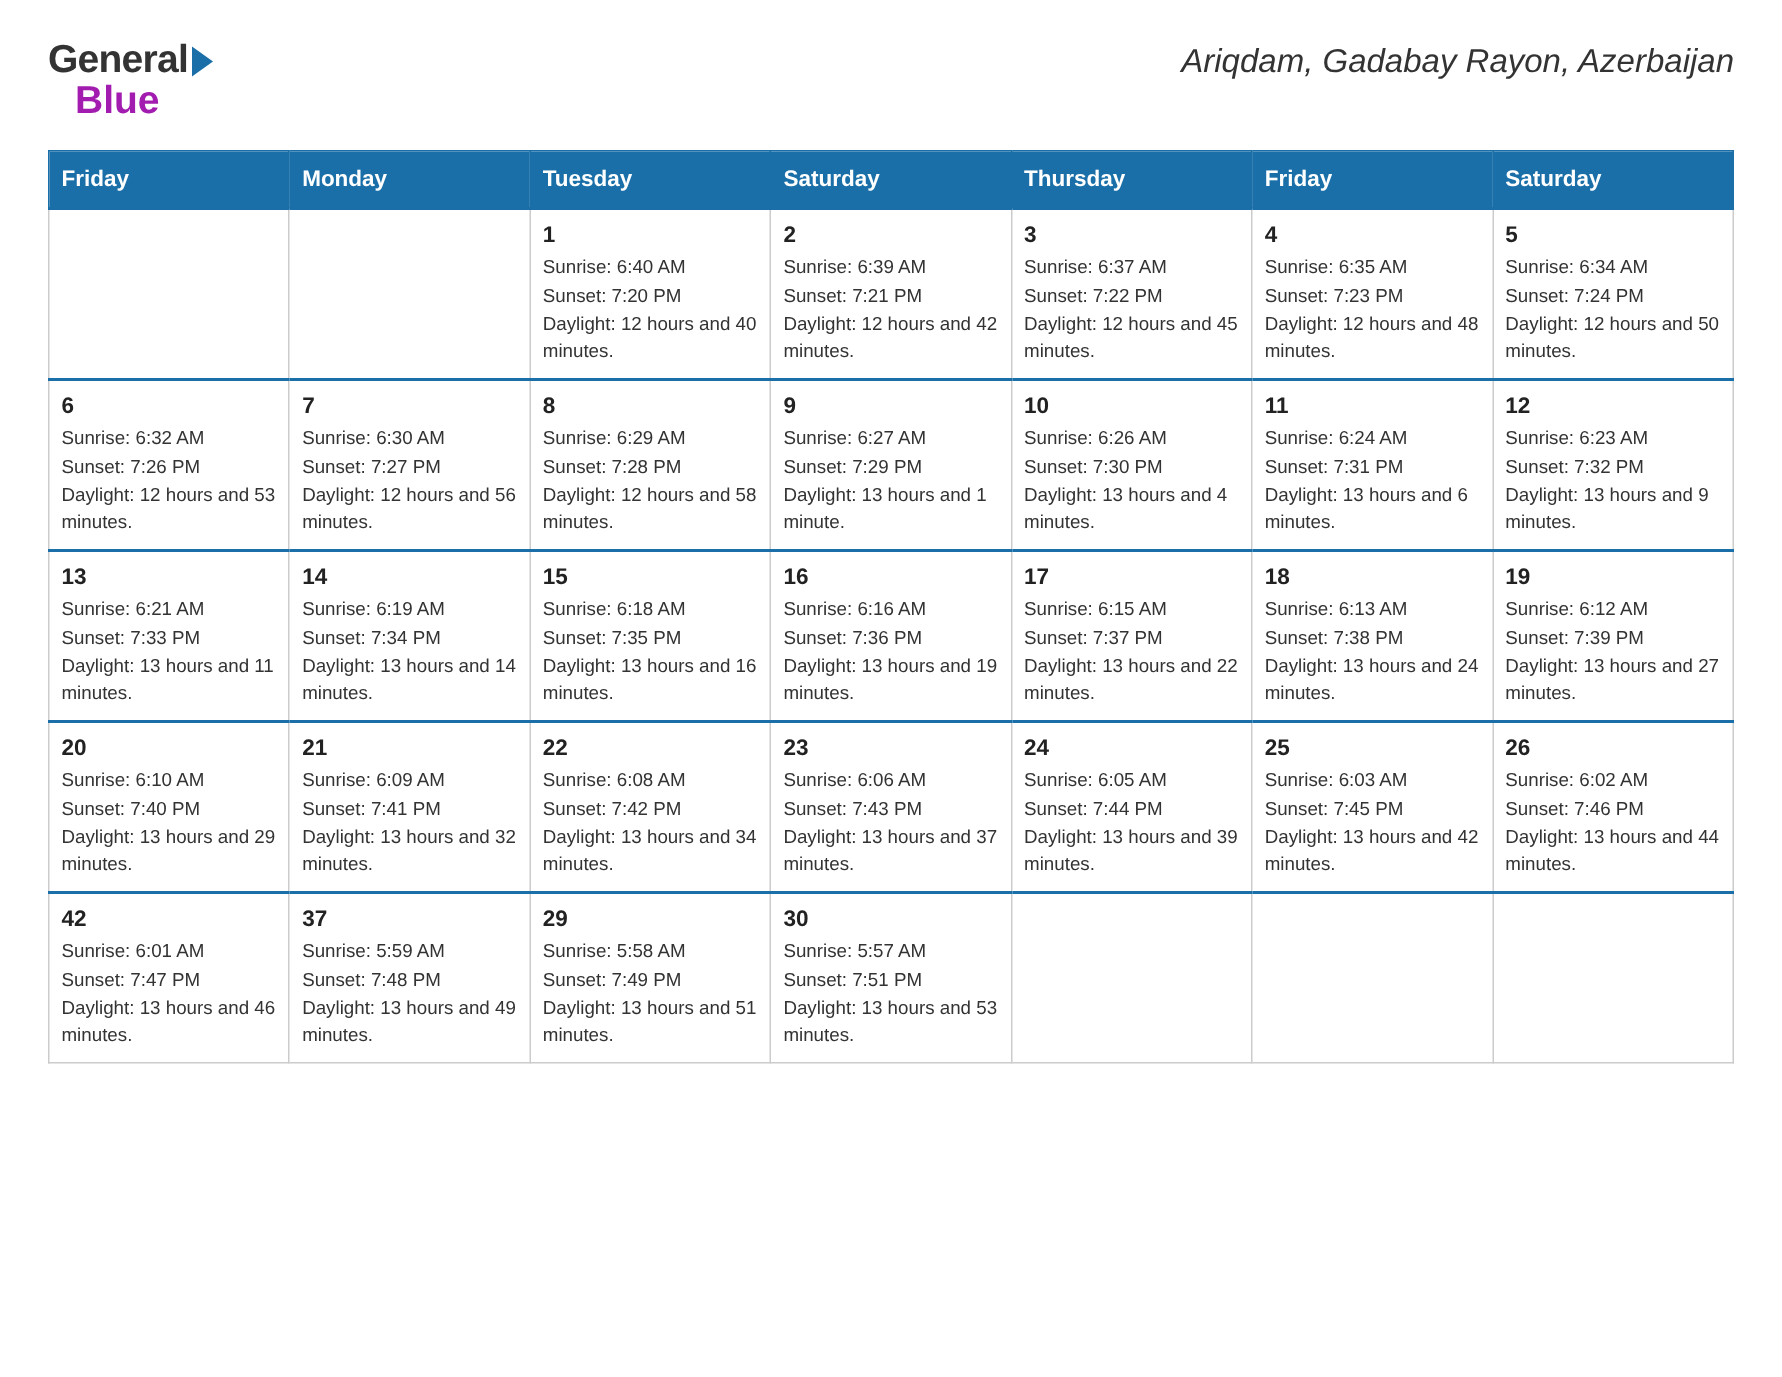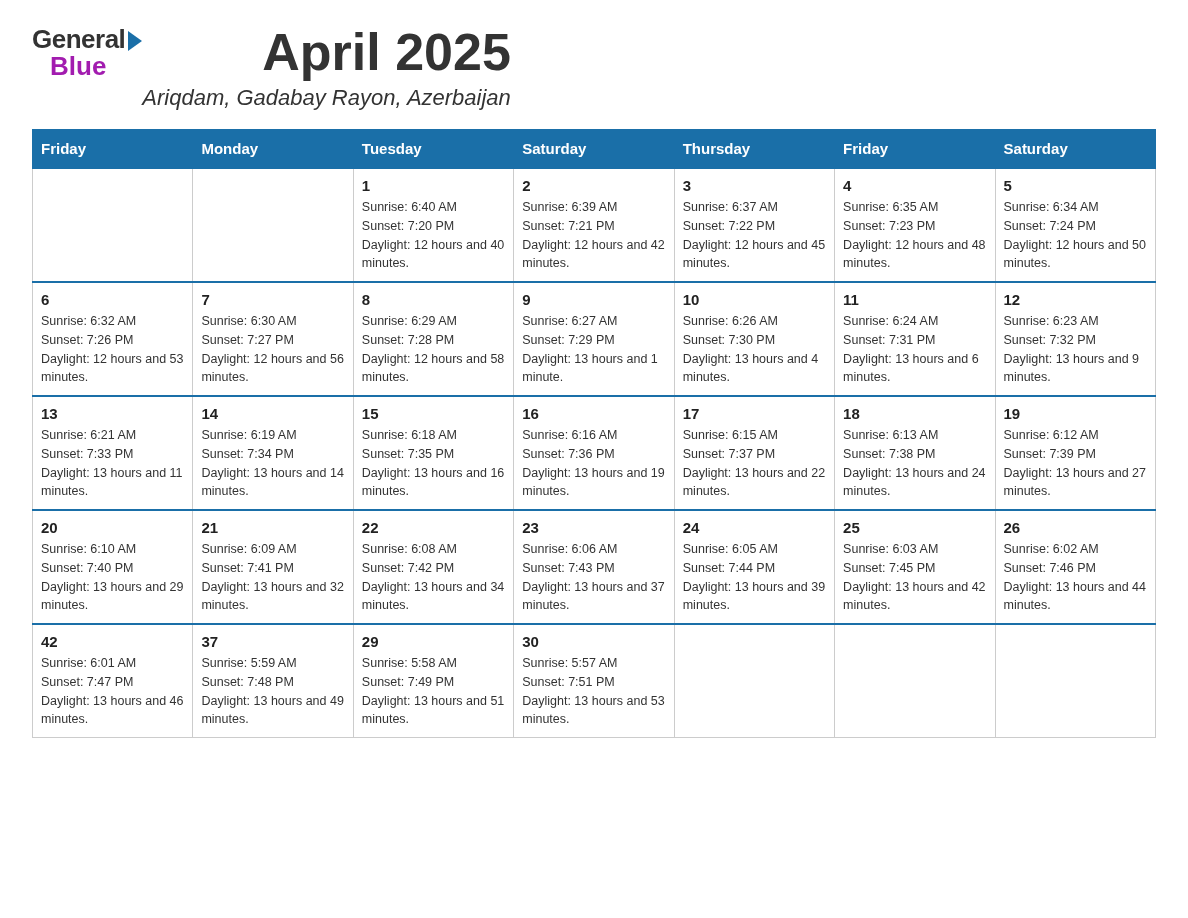--- a/index.html
+++ b/index.html
@@ -6,20 +6,21 @@
     body {
       font-family: Arial, Helvetica, sans-serif;
       background: #fff;
       color: #222;
       padding: 24px 32px;
       width: 1188px;
       min-height: 918px;
     }
     .header {
       display: flex;
+      justify-content: space-between;
       align-items: flex-start;
       margin-bottom: 18px;
     }
     .logo {
       display: flex;
       flex-direction: column;
       align-items: flex-start;
     }
     .logo-top {
       display: flex;
@@ -101,21 +102,20 @@
 
 <div class="header">
   <div class="logo">
     <div class="logo-top">
       <span class="logo-general">General</span>
       <div class="logo-arrow"></div>
     </div>
     <span class="logo-blue">Blue</span>
   </div>
   <div class="title-block">
-    <div class="month-title">April 2025</div>
     <div class="location-title">Ariqdam, Gadabay Rayon, Azerbaijan</div>
   </div>
 </div>
 
 <table class="calendar">
   <thead>
     <tr>
     <th>Friday</th>
         <th>Monday</th>
         <th>Tuesday</th>

